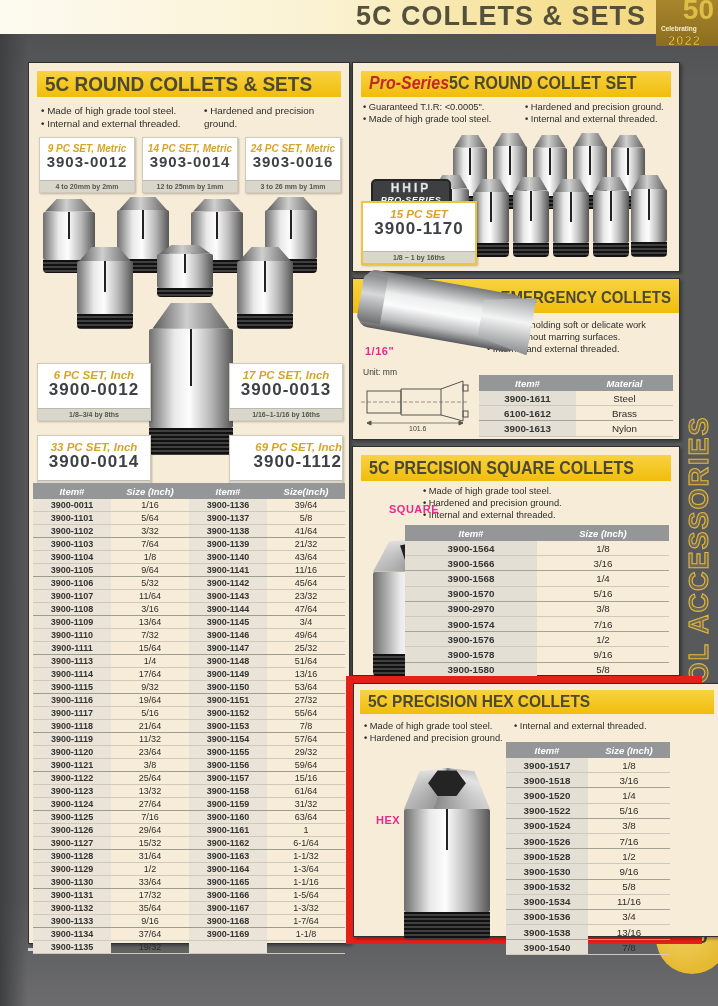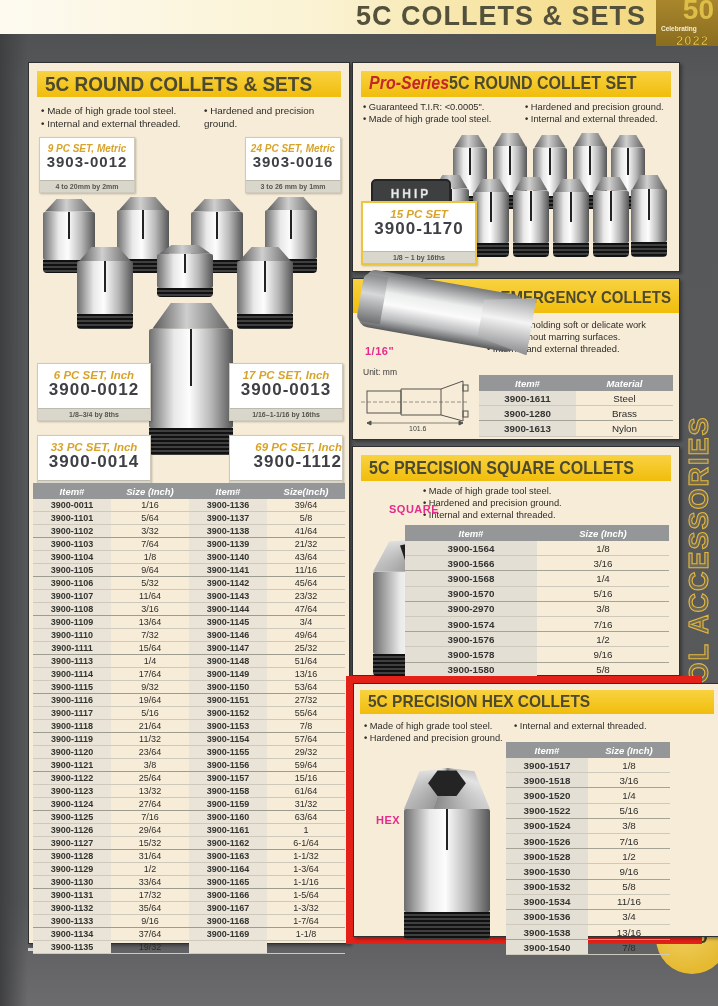--- a/index.html
+++ b/index.html
@@ -8,21 +8,21 @@
         background:linear-gradient(180deg,#4b4c4e 0px,#57585a 80px,#58595b 900px,#6c6c6e 1006px);}
   
   .top-band{position:absolute;left:0;top:0;width:718px;height:34px;
             background:linear-gradient(90deg,#fdfaf0 0%,#faf2d2 45%,#f6e197 75%,#f2d372 100%);}
   .page-title{position:absolute;right:72px;top:1px;font-size:27px;font-weight:bold;
               color:#53503c;letter-spacing:1px;transform:scaleY(1.05);}
   .anniv{position:absolute;right:0;top:0;width:62px;height:46px;
          background:linear-gradient(180deg,#a8862c,#8a6d1f);overflow:hidden;}
   .anniv .big50{position:absolute;right:4px;top:-6px;font-size:28px;font-weight:bold;color:#e8c94e;opacity:.85;}
   .anniv .celeb{position:absolute;left:5px;bottom:14px;font-size:6.5px;font-weight:bold;color:#f8eecb;}
-  .anniv .yr{position:absolute;left:20px;bottom:-2px;font-size:13px;font-weight:bold;color:#edc94f;
+  .anniv .yr{position:absolute;left:12px;bottom:-2px;font-size:13px;font-weight:bold;color:#edc94f;
              -webkit-text-stroke:.6px #7a5f14;letter-spacing:1px;}
   .left-strip{position:absolute;left:0;top:34px;width:28px;bottom:0;
               background:linear-gradient(90deg,#3e3f41,rgba(88,89,91,0));}
   
   .sidebar-text{position:absolute;right:3px;top:288px;height:586px;writing-mode:vertical-rl;
                 transform:rotate(180deg);font-size:27px;font-weight:bold;letter-spacing:2px;
                 color:rgba(228,184,62,0.18);-webkit-text-stroke:1.1px #e4b83e;white-space:nowrap;}
   .page-circle{position:absolute;left:656px;top:902px;width:72px;height:72px;border-radius:50%;
                background:radial-gradient(circle at 40% 35%,#f2d268,#e5b930 70%);}
   .page-num{position:absolute;left:676px;top:926px;font-size:19px;font-weight:bold;color:#413f23;}
@@ -70,21 +70,21 @@
         clip-path:polygon(25% 0,75% 0,100% 50%,75% 100%,25% 100%,0 50%);}
   .sq .c-body::before,.hx .c-body::before{height:40%;}
   .ecollet{position:absolute;border-radius:10px 26px 26px 10px;
            background:linear-gradient(180deg,#77787a,#eceded 35%,#fbfbfb 55%,#b9babc 80%,#58595b);}
   .ecollet::before{content:"";position:absolute;left:-2px;top:8%;width:14%;height:84%;
            background:linear-gradient(180deg,#8a8b8d,#d7d8da 40%,#6f7072);border-radius:6px 0 0 6px;}
   .ecollet::after{content:"";position:absolute;right:0;top:0;width:30%;height:100%;
            background:linear-gradient(180deg,#9fa0a2,#f4f4f4 45%,#8c8d8f);
            clip-path:polygon(0 18%,100% 0,100% 100%,0 82%);}
   .hhip-badge{position:absolute;background:#3d3f41;border:2px solid #232425;border-radius:5px;
-              color:#fff;text-align:center;display:flex;flex-direction:column;justify-content:center;}
+              color:#fff;text-align:center;display:flex;flex-direction:column;}
   .hhip-badge .l1{font-size:12px;font-weight:bold;letter-spacing:3px;-webkit-text-stroke:.4px #bbb;color:#eee;}
   .hhip-badge .l2{font-size:9px;font-weight:bold;font-style:italic;color:#f5f5f5;letter-spacing:.5px;}
   .mag{color:#e62a8b;font-weight:bold;font-size:11px;letter-spacing:.5px;}
   .red-outline{position:absolute;left:346px;top:676px;width:342px;height:254px;border:7px solid #e32119;z-index:6;}
   .unit-label{font-size:8.5px;color:#3c3c3a;}
 </style>
 </head>
 <body>
 
 <div class="page">
@@ -113,20 +113,25 @@
         <li>Internal and external threaded.</li>
       </ul>
     <ul class="bullets" style="position:absolute;left:175px;top:42px;width:140px;">
         <li>Hardened and precision ground.</li>
       </ul>
 
     <div class="setbox" style="left:10px;top:74px;width:94px;height:54px;">
       <div class="sb-name" style="font-size:10px;">9 PC SET, Metric</div>
       <div class="sb-num" style="font-size:15px;">3903-0012</div>
       <div class="sb-range">4 to 20mm by 2mm</div>
+    </div>
+    <div class="setbox" style="left:113px;top:74px;width:94px;height:54px;">
+      <div class="sb-name" style="font-size:10px;">14 PC SET, Metric</div>
+      <div class="sb-num" style="font-size:15px;">3903-0014</div>
+      <div class="sb-range">12 to 25mm by 1mm</div>
     </div>
     <div class="setbox" style="left:216px;top:74px;width:94px;height:54px;">
       <div class="sb-name" style="font-size:10px;">24 PC SET, Metric</div>
       <div class="sb-num" style="font-size:15px;">3903-0016</div>
       <div class="sb-range">3 to 26 mm by 1mm</div>
     </div>
 
     <div class="collet" style="left:14px;top:136px;width:52px;height:74px;">
         <div class="c-nose"></div>
         <div class="c-body"></div>
@@ -528,21 +533,21 @@
             <th>Item#</th>
             <th>Material</th>
           </tr>
       </thead>
       <tbody>
           <tr>
             <td>3900-1611</td>
             <td>Steel</td>
           </tr>
           <tr>
-            <td>3900-1280</td>
+            <td>6100-1612</td>
             <td>Brass</td>
           </tr>
           <tr>
             <td>3900-1613</td>
             <td>Nylon</td>
           </tr>
         </tbody>
     </table>
   </section>
 

